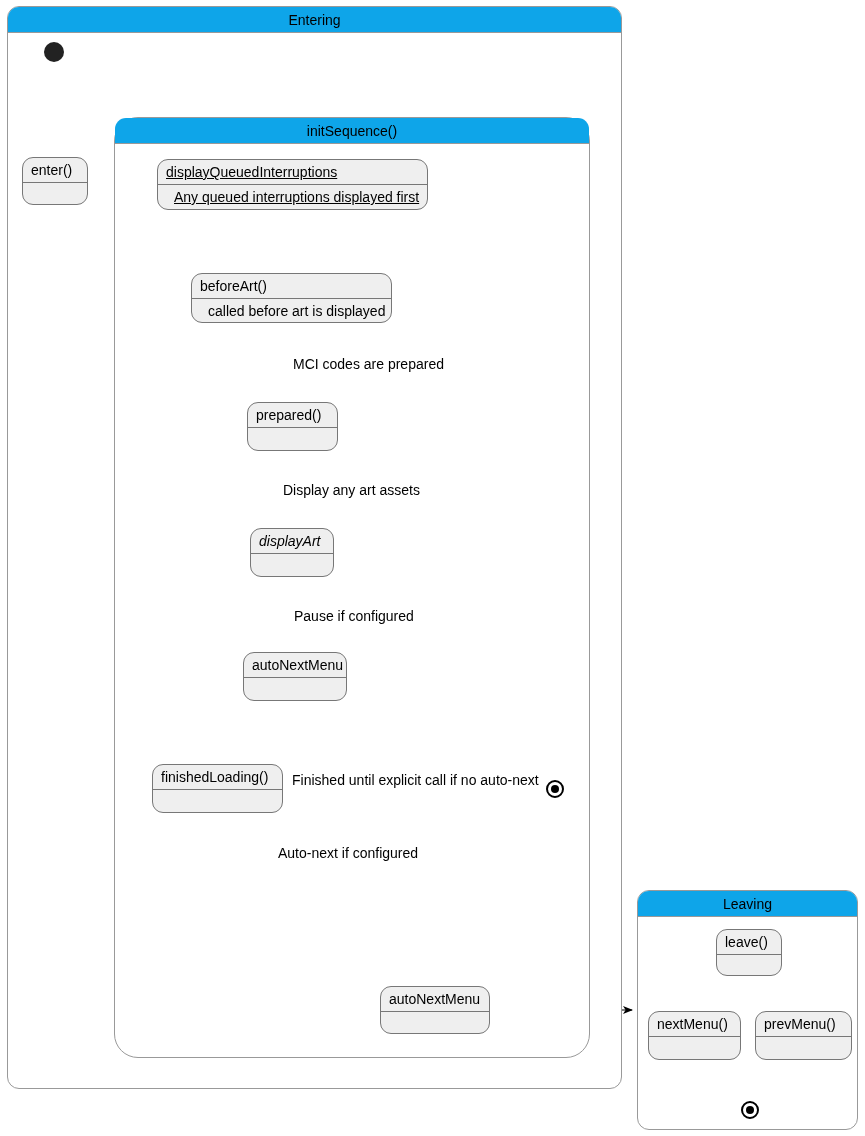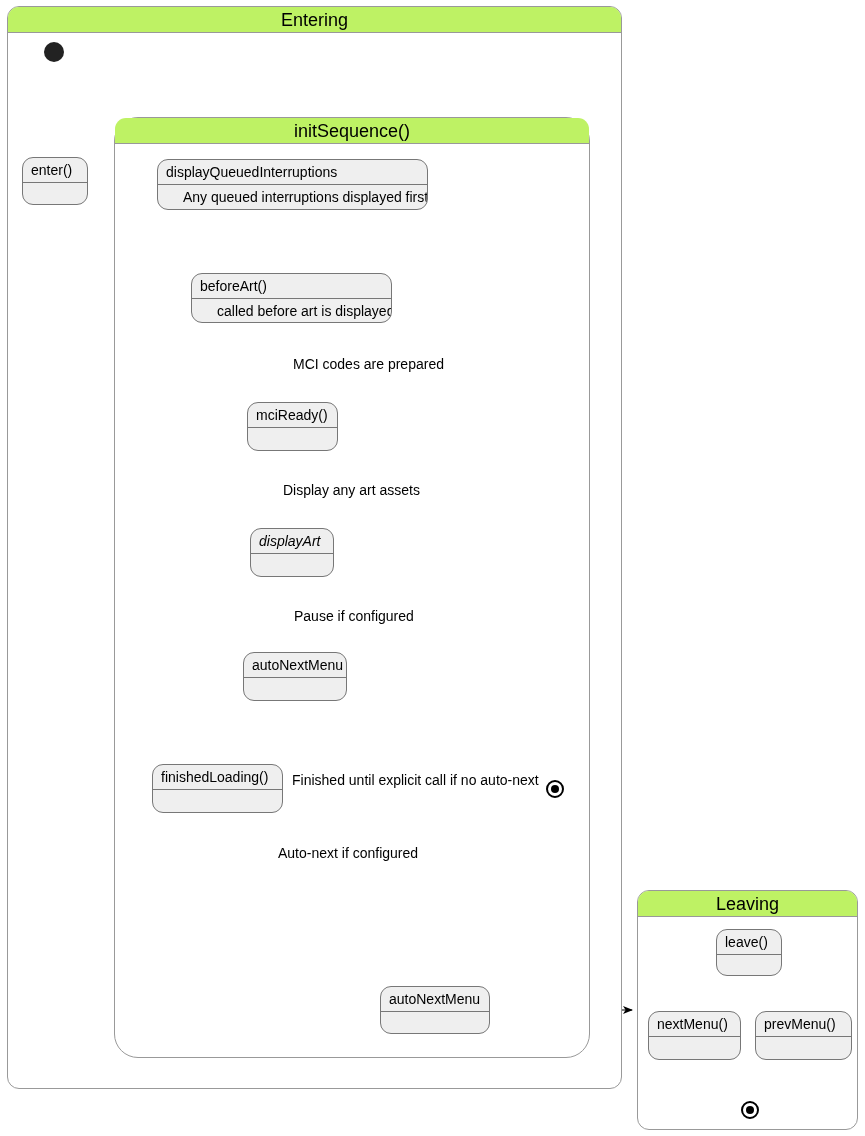--- a/index.html
+++ b/index.html
@@ -33,22 +33,22 @@
     position: absolute;
     border: 1px solid #999999;
     border-radius: 12px;
     background: #ffffff;
     box-sizing: border-box;
   }
   .composite > .composite-title {
     height: 26px;
     line-height: 26px;
     text-align: center;
-    font-size: 18px;
-    background: #bef264;
+    font-size: 14px;
+    background: #0ea5e9;
     border-bottom: 1px solid #999999;
     border-radius: 11px 11px 0 0;
     box-sizing: border-box;
     color: #000000;
   }
   
   .state {
     position: absolute;
     border: 1px solid #777777;
     border-radius: 11px;
@@ -66,21 +66,21 @@
     white-space: nowrap;
     padding: 0 8px;
   }
   .state > .state-body {
     text-align: center;
     font-size: 14px;
     line-height: 24px;
     height: 24px;
     box-sizing: border-box;
     white-space: nowrap;
-    padding: 0 25px;
+    padding: 0 16px;
   }
   .state.no-body > .state-body { color: transparent; }
 
   
   .start-node {
     position: absolute;
     width: 20px;
     height: 20px;
     border-radius: 50%;
     background: #222222;
@@ -164,32 +164,32 @@
 
   <div class="state no-body" style="left:22px; top:157px; width:66px; height:48px;">
     <div class="state-name">enter()</div>
     <div class="state-body"></div>
   </div>
 
   <div class="composite" style="left:114px; top:117px; width:476px; height:941px;border-radius:24px;">
     <div class="composite-title">initSequence()</div>
   </div>
 
-  <div class="state" style="left:157px; top:159px; width:271px; height:51px;">
+  <div class="state" style="left:157px; top:159px; width:271px; height:51px;text-decoration:underline;">
     <div class="state-name">displayQueuedInterruptions</div>
     <div class="state-body">Any queued interruptions displayed first</div>
   </div>
 
   <div class="state" style="left:191px; top:273px; width:201px; height:50px;">
     <div class="state-name">beforeArt()</div>
     <div class="state-body">called before art is displayed</div>
   </div>
 
   <div class="state no-body" style="left:247px; top:402px; width:91px; height:49px;">
-    <div class="state-name">mciReady()</div>
+    <div class="state-name">prepared()</div>
     <div class="state-body"></div>
   </div>
 
   <div class="state no-body" style="left:250px; top:528px; width:84px; height:49px;font-style:italic;">
     <div class="state-name">displayArt</div>
     <div class="state-body"></div>
   </div>
 
   <div class="state no-body" style="left:243px; top:652px; width:104px; height:49px;">
     <div class="state-name">autoNextMenu</div>

